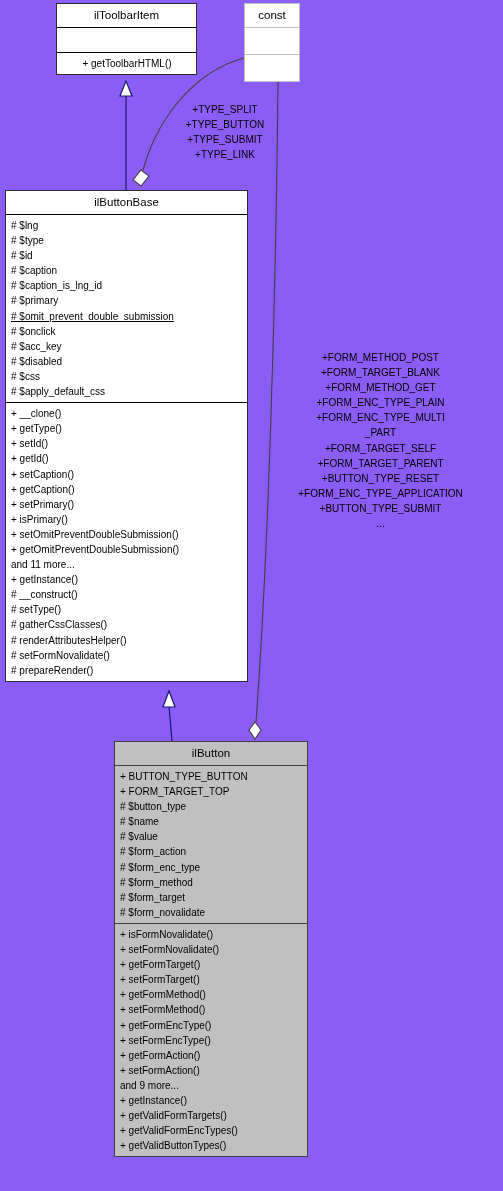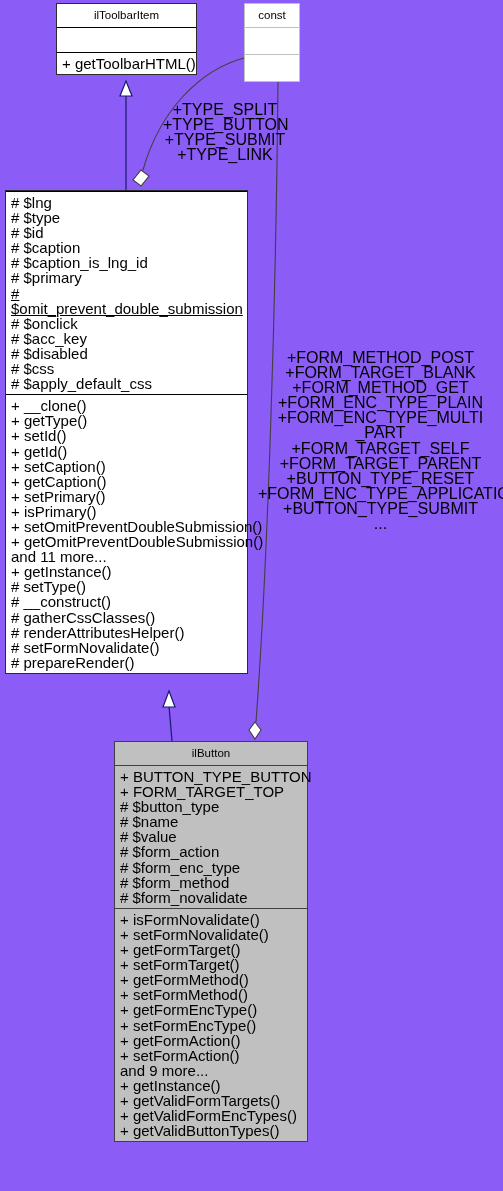--- a/index.html
+++ b/index.html
@@ -52,32 +52,32 @@
   .plain .sect-div { border-top-color: #c0c0c0; }
   .filled .sect-div { border-top-color: #404040; }
   .box-section {
     padding: 3px 4px 3px 5px;
   }
   .box-section.empty-sect {
     height: 24px;
     padding: 0;
   }
   .member {
-    font-size: 15px;
+    font-size: 10px;
     line-height: 15.1px;
     color: #000000;
     white-space: nowrap;
   }
   .member.wrap {
     white-space: normal;
     text-decoration: underline;
   }
   .edge-label {
     position: absolute;
-    font-size: 16px;
+    font-size: 10px;
     line-height: 15.1px;
     color: #000000;
     text-align: center;
     white-space: pre-line;
     z-index: 4;
   }
   svg.connectors {
     position: absolute;
     left: 0;
     top: 0;
@@ -137,20 +137,21 @@
 +FORM_ENC_TYPE_MULTI
 _PART
 +FORM_TARGET_SELF
 +FORM_TARGET_PARENT
 +BUTTON_TYPE_RESET
 +FORM_ENC_TYPE_APPLICATION
 +BUTTON_TYPE_SUBMIT
 ...</div>
 
   <div class="uml-box bold-border" style="left:5px; top:190px; width:243px;">
+    <div class="box-title">ilButtonBase</div>
     <div class="sect-div"></div>
     <div class="box-section">
       <div class="member"># $lng</div>
       <div class="member"># $type</div>
       <div class="member"># $id</div>
       <div class="member"># $caption</div>
       <div class="member"># $caption_is_lng_id</div>
       <div class="member"># $primary</div>
       <div class="member wrap"># $omit_prevent_double_submission</div>
       <div class="member"># $onclick</div>
@@ -166,41 +167,42 @@
       <div class="member">+ setId()</div>
       <div class="member">+ getId()</div>
       <div class="member">+ setCaption()</div>
       <div class="member">+ getCaption()</div>
       <div class="member">+ setPrimary()</div>
       <div class="member">+ isPrimary()</div>
       <div class="member">+ setOmitPreventDoubleSubmission()</div>
       <div class="member">+ getOmitPreventDoubleSubmission()</div>
       <div class="member">and 11 more...</div>
       <div class="member">+ getInstance()</div>
+      <div class="member"># __construct()</div>
       <div class="member"># setType()</div>
-      <div class="member"># __construct()</div>
       <div class="member"># gatherCssClasses()</div>
       <div class="member"># renderAttributesHelper()</div>
       <div class="member"># setFormNovalidate()</div>
       <div class="member"># prepareRender()</div>
     </div>
   </div>
 
   <div class="uml-box filled" style="left:114px; top:741px; width:194px;">
     <div class="box-title">ilButton</div>
     <div class="sect-div"></div>
     <div class="box-section">
       <div class="member">+ BUTTON_TYPE_BUTTON</div>
       <div class="member">+ FORM_TARGET_TOP</div>
       <div class="member"># $button_type</div>
       <div class="member"># $name</div>
       <div class="member"># $value</div>
       <div class="member"># $form_action</div>
       <div class="member"># $form_enc_type</div>
       <div class="member"># $form_method</div>
+      <div class="member"># $form_target</div>
       <div class="member"># $form_novalidate</div>
     </div>
     <div class="sect-div"></div>
     <div class="box-section">
       <div class="member">+ isFormNovalidate()</div>
       <div class="member">+ setFormNovalidate()</div>
       <div class="member">+ getFormTarget()</div>
       <div class="member">+ setFormTarget()</div>
       <div class="member">+ getFormMethod()</div>
       <div class="member">+ setFormMethod()</div>

